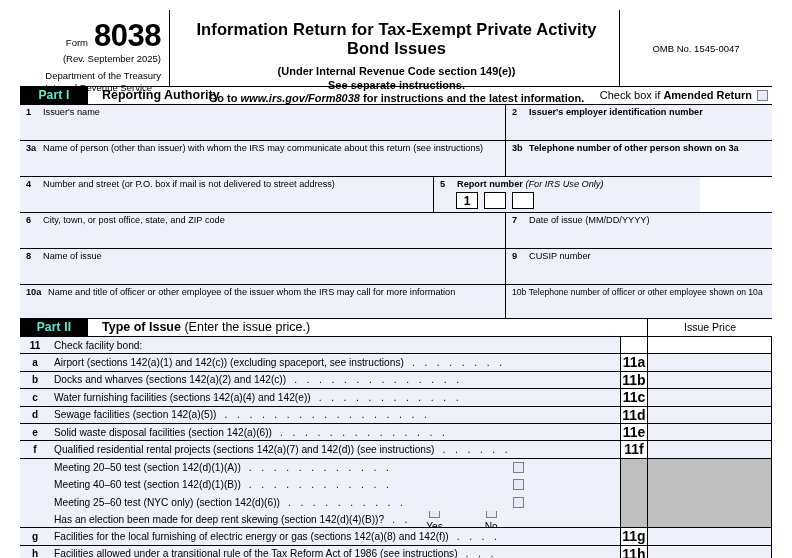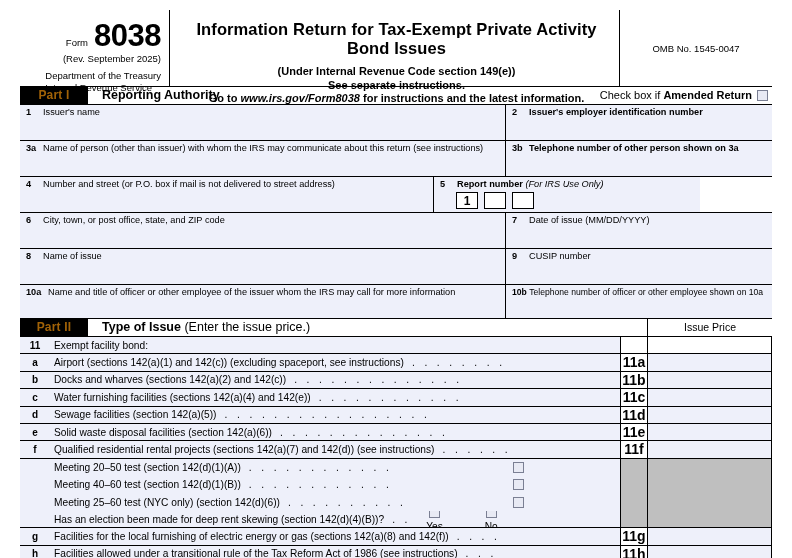--- a/index.html
+++ b/index.html
@@ -109,21 +109,21 @@
   }
 
   .part-bar {
     display: flex;
     align-items: stretch;
     border-bottom: 1.6px solid #000;
     height: 17px;
   }
   .part-tag {
     background: #000;
-    color: #a16207;
+    color: #5eead4;
     font-weight: bold;
     font-size: 12px;
     width: 68px;
     text-align: center;
     line-height: 17px;
     letter-spacing: 0.2px;
   }
   .part-title {
     font-size: 12.5px;
     font-weight: bold;
@@ -172,21 +172,21 @@
     line-height: 11px;
     white-space: nowrap;
     padding-left: 6px;
   }
   .lbl .num {
     font-weight: bold;
     display: inline-block;
     min-width: 17px;
   }
   .lbl .numr {
-    font-weight: bold;
+    font-weight: normal;
   }
   .lbl b { font-weight: bold; }
   .lbl .ital { font-style: italic; }
 
   .cell-entry { height: 35px; }
   .cell-entry-sm { height: 33px; }
 
   
   .rep-boxes {
     display: flex;
@@ -436,21 +436,21 @@
       <div class="part-title" style="flex:1;">
         <span>Type of Issue </span><span class="reg">(Enter the issue price.)</span>
       </div>
       <div class="spacer"></div>
       <div class="price-hd">Issue Price</div>
     </div>
 
     <div class="irow">
       <div class="icontent">
         <div class="ialpha">11</div>
-        <div class="itext">Exempt facility bond:</div>
+        <div class="itext">Check facility bond:</div>
       </div>
       <div class="icode">&nbsp;</div>
       <div class="iprice edge-right" style="background:#ffffff;"></div>
     </div>
 
     <div class="irow">
       <div class="icontent">
         <div class="ialpha">a</div>
         <div class="itext">Airport (sections 142(a)(1) and 142(c)) (excluding spaceport, see instructions)</div>
         <div class="dots">. . . . . . . .</div>

